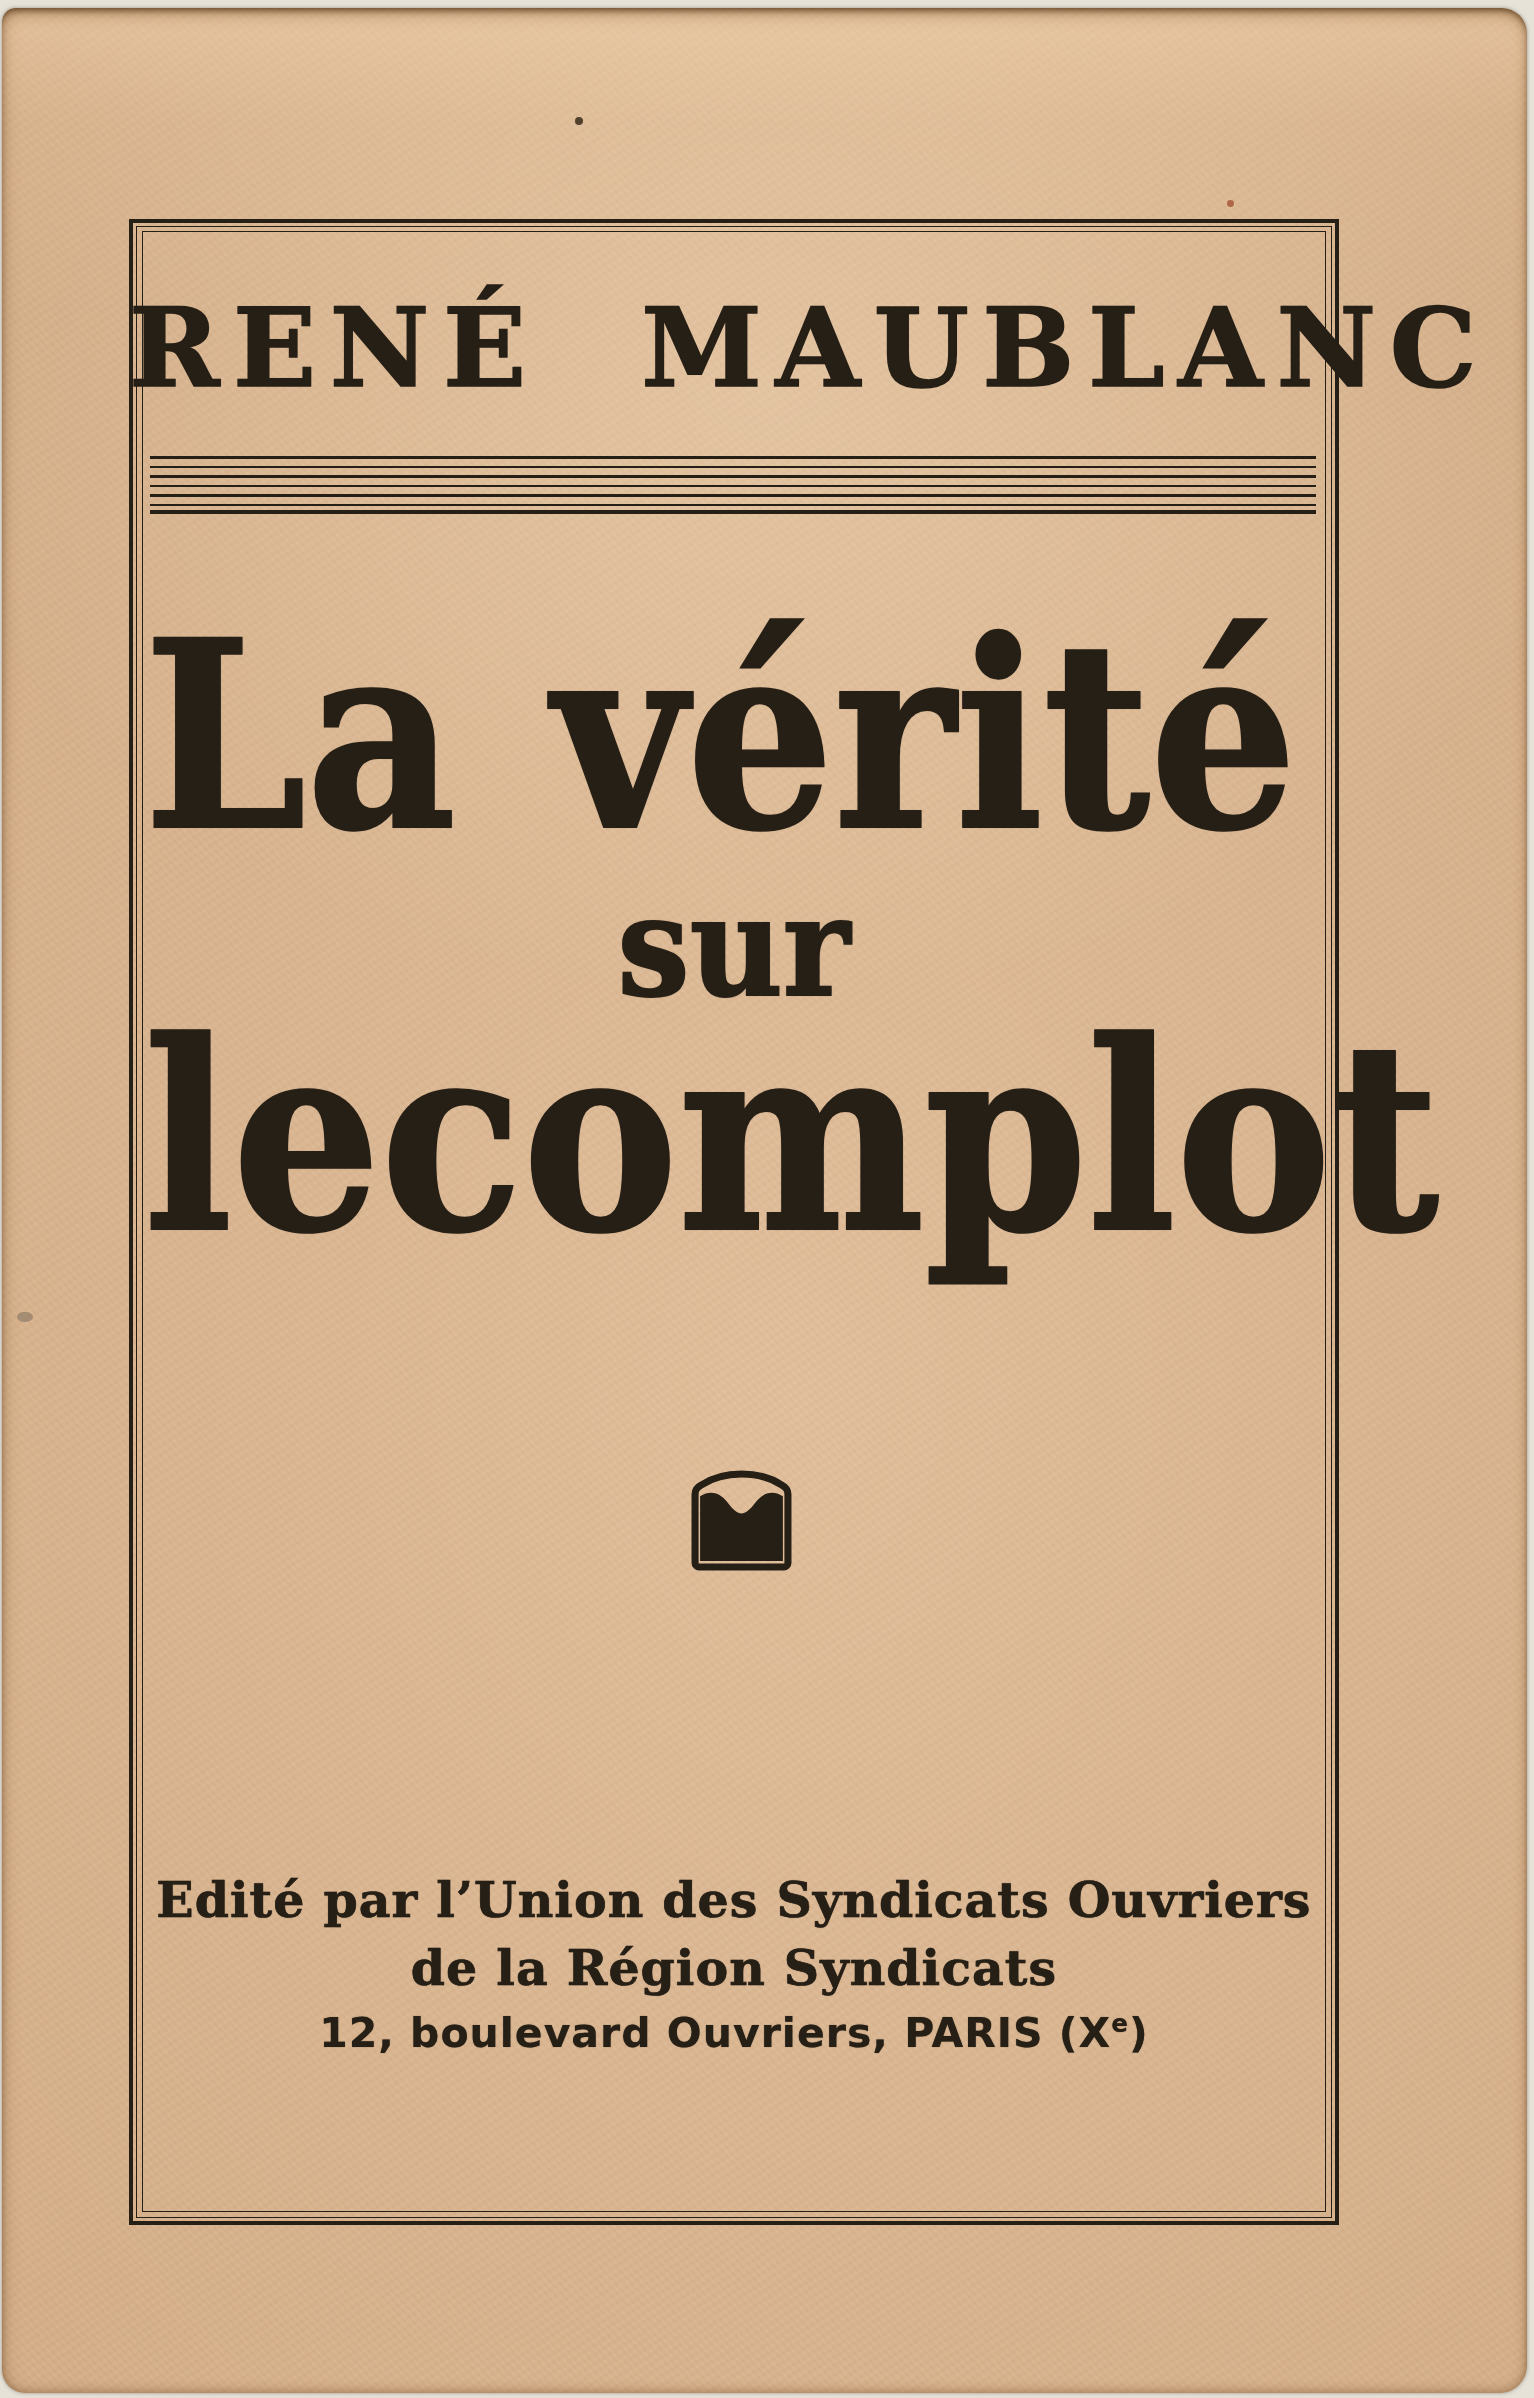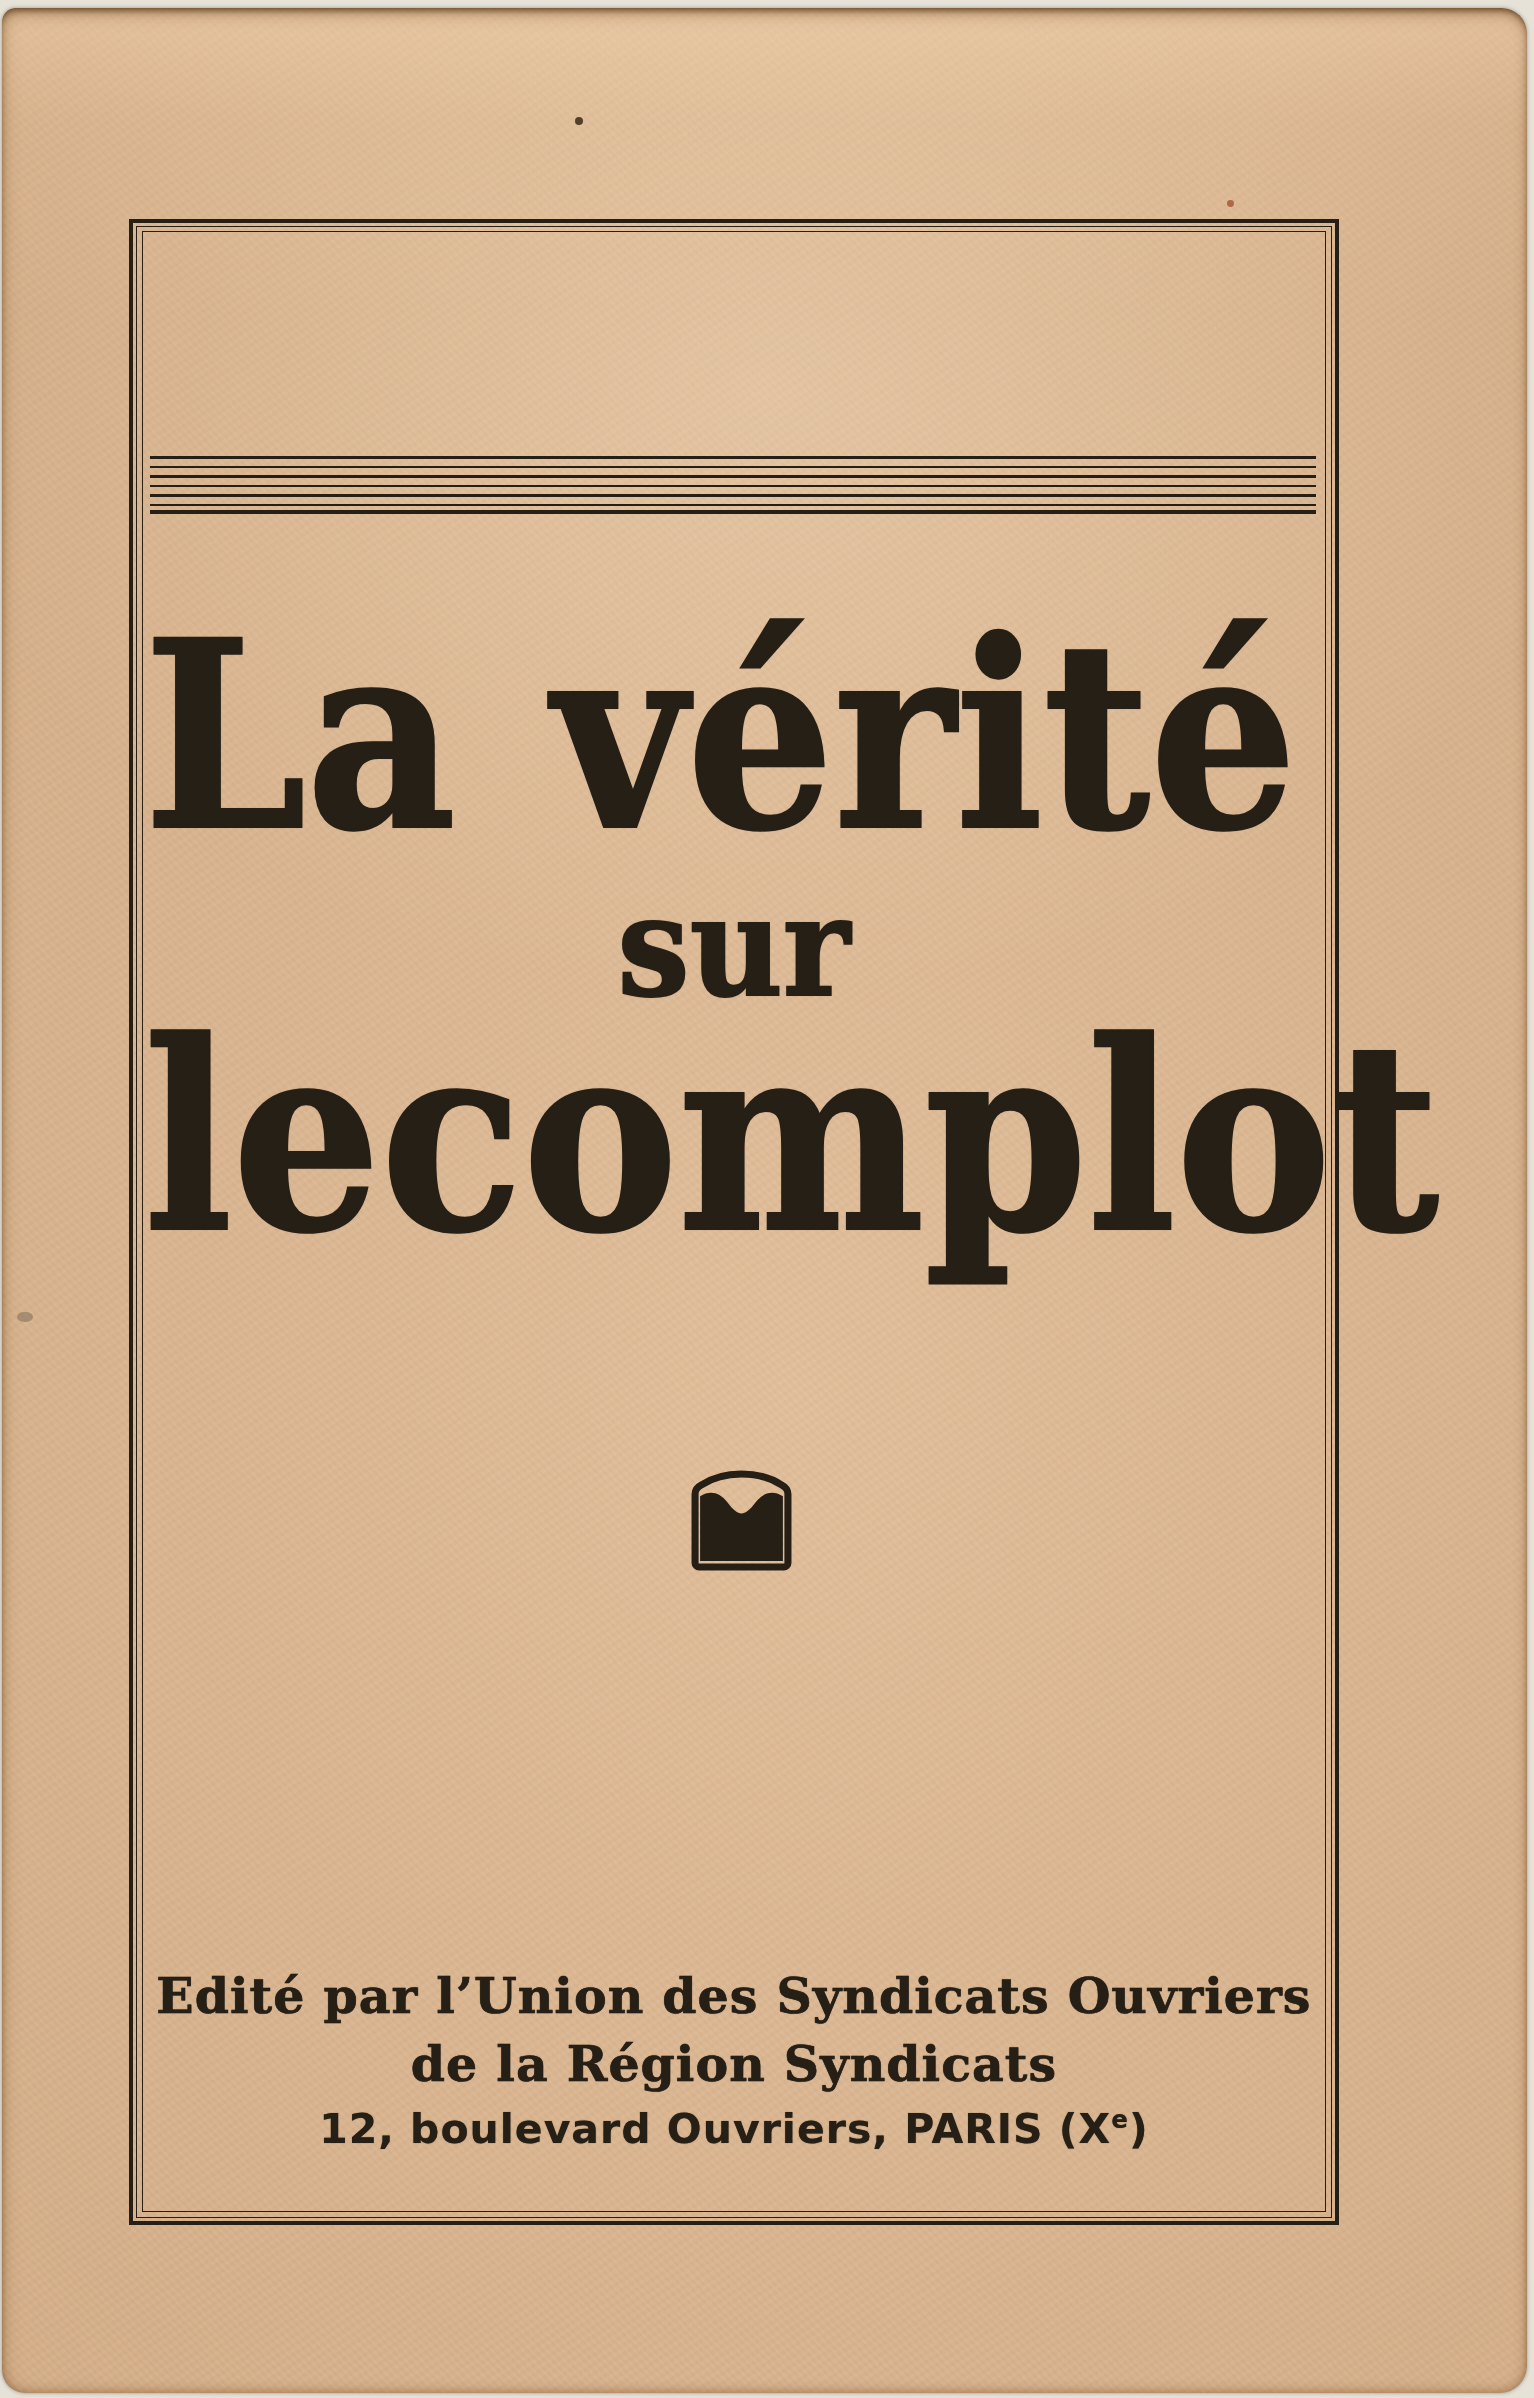--- a/index.html
+++ b/index.html
@@ -68,21 +68,21 @@
     position:absolute;left:127px;top:869px;width:1210px;text-align:center;
     font-weight:bold;font-size:128px;line-height:1;color:var(--ink);
     -webkit-text-stroke:1.9px var(--ink);
     text-shadow:0 0 1.9px rgba(38,31,22,0.6);
     transform:scaleY(1.08);transform-origin:top center;
   }
   .ornament{
     position:absolute;left:687px;top:1460px;width:105px;height:105px;
   }
   .imprint{
-    position:absolute;left:127px;top:1954px;width:1210px;
+    position:absolute;left:127px;top:1858px;width:1210px;
     text-align:center;color:var(--ink);
   }
   .imprint .serifline{
     font-weight:bold;font-size:49px;line-height:1.4;
     -webkit-text-stroke:0.6px var(--ink);
     text-shadow:0 0 1px rgba(38,31,22,0.8);
     letter-spacing:1px;
   }
   .imprint .sansline{
     font-family:"DejaVu Sans", sans-serif;
@@ -100,20 +100,21 @@
 <body>
 
 <div class="page">
 
   <div class="speck speck-a"></div>
   <div class="speck speck-b"></div>
   <div class="speck speck-c"></div>
 
   <div class="frame"></div>
 
+  <div class="author inkline">RENÉ MAUBLANC</div>
 
   <div class="rules"></div>
 
   <div class="display-row t1">
     <span>La</span>
     <span>vérité</span>
   </div>
 
   <div class="t2">sur</div>
 

